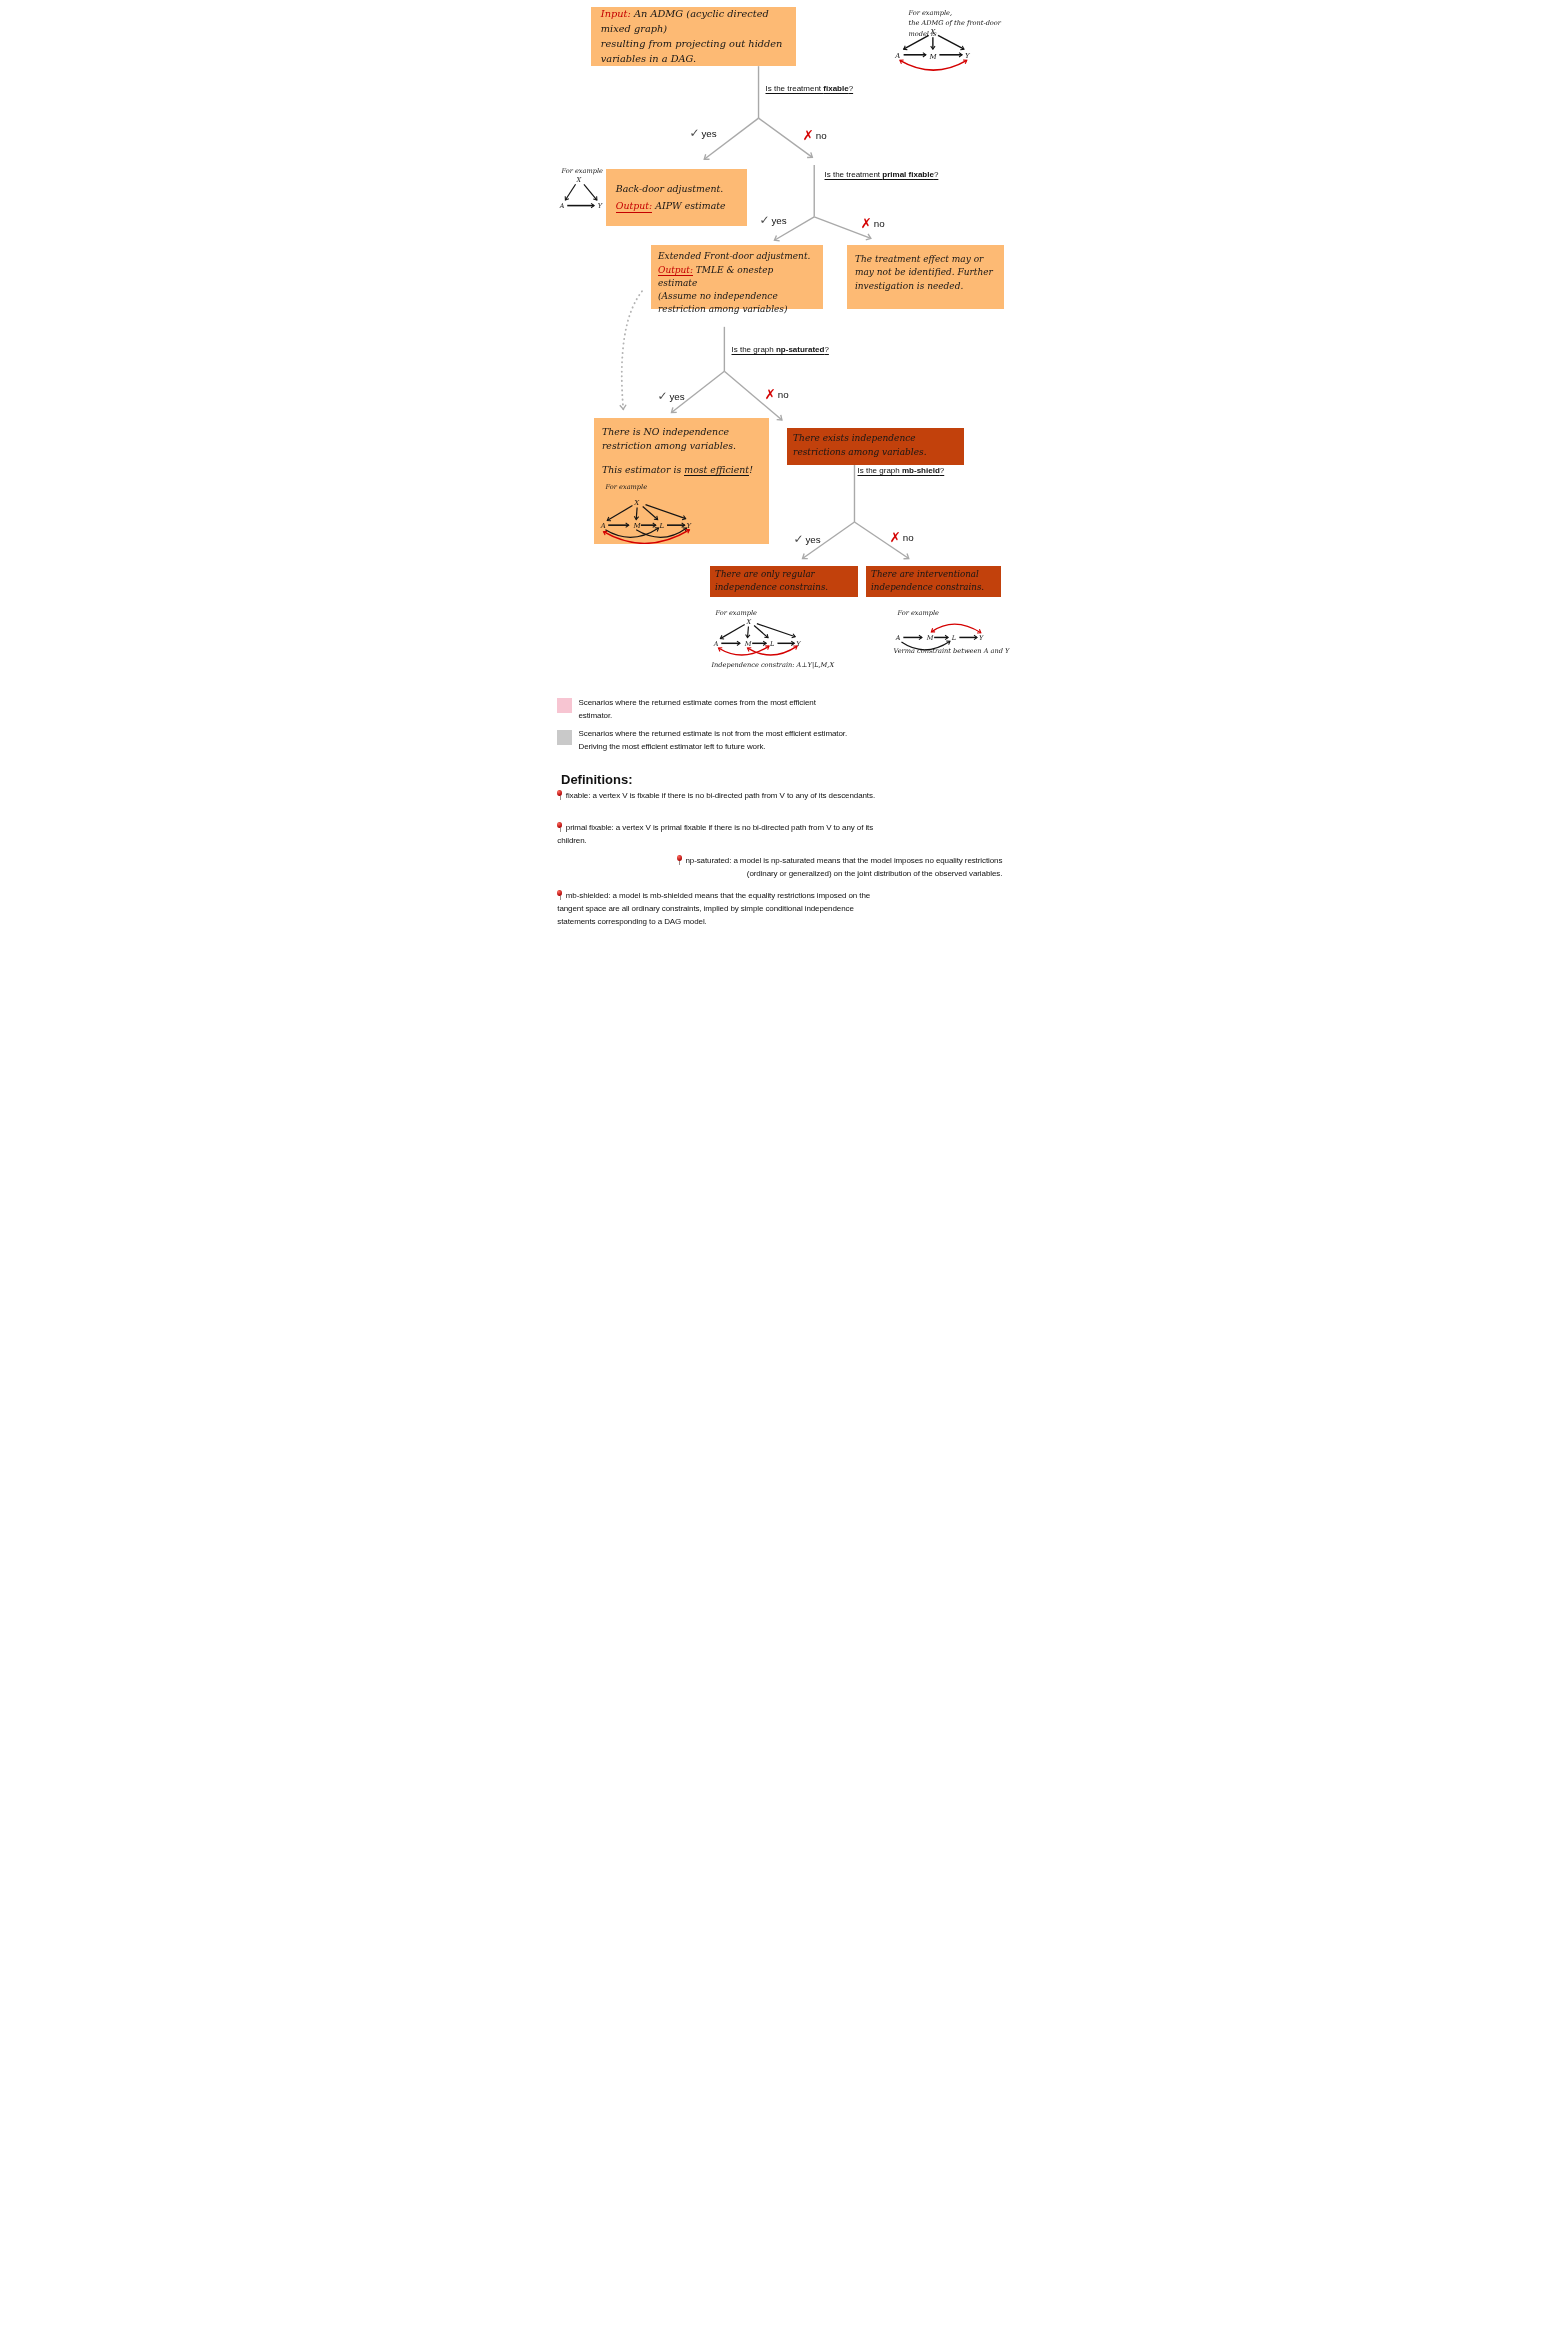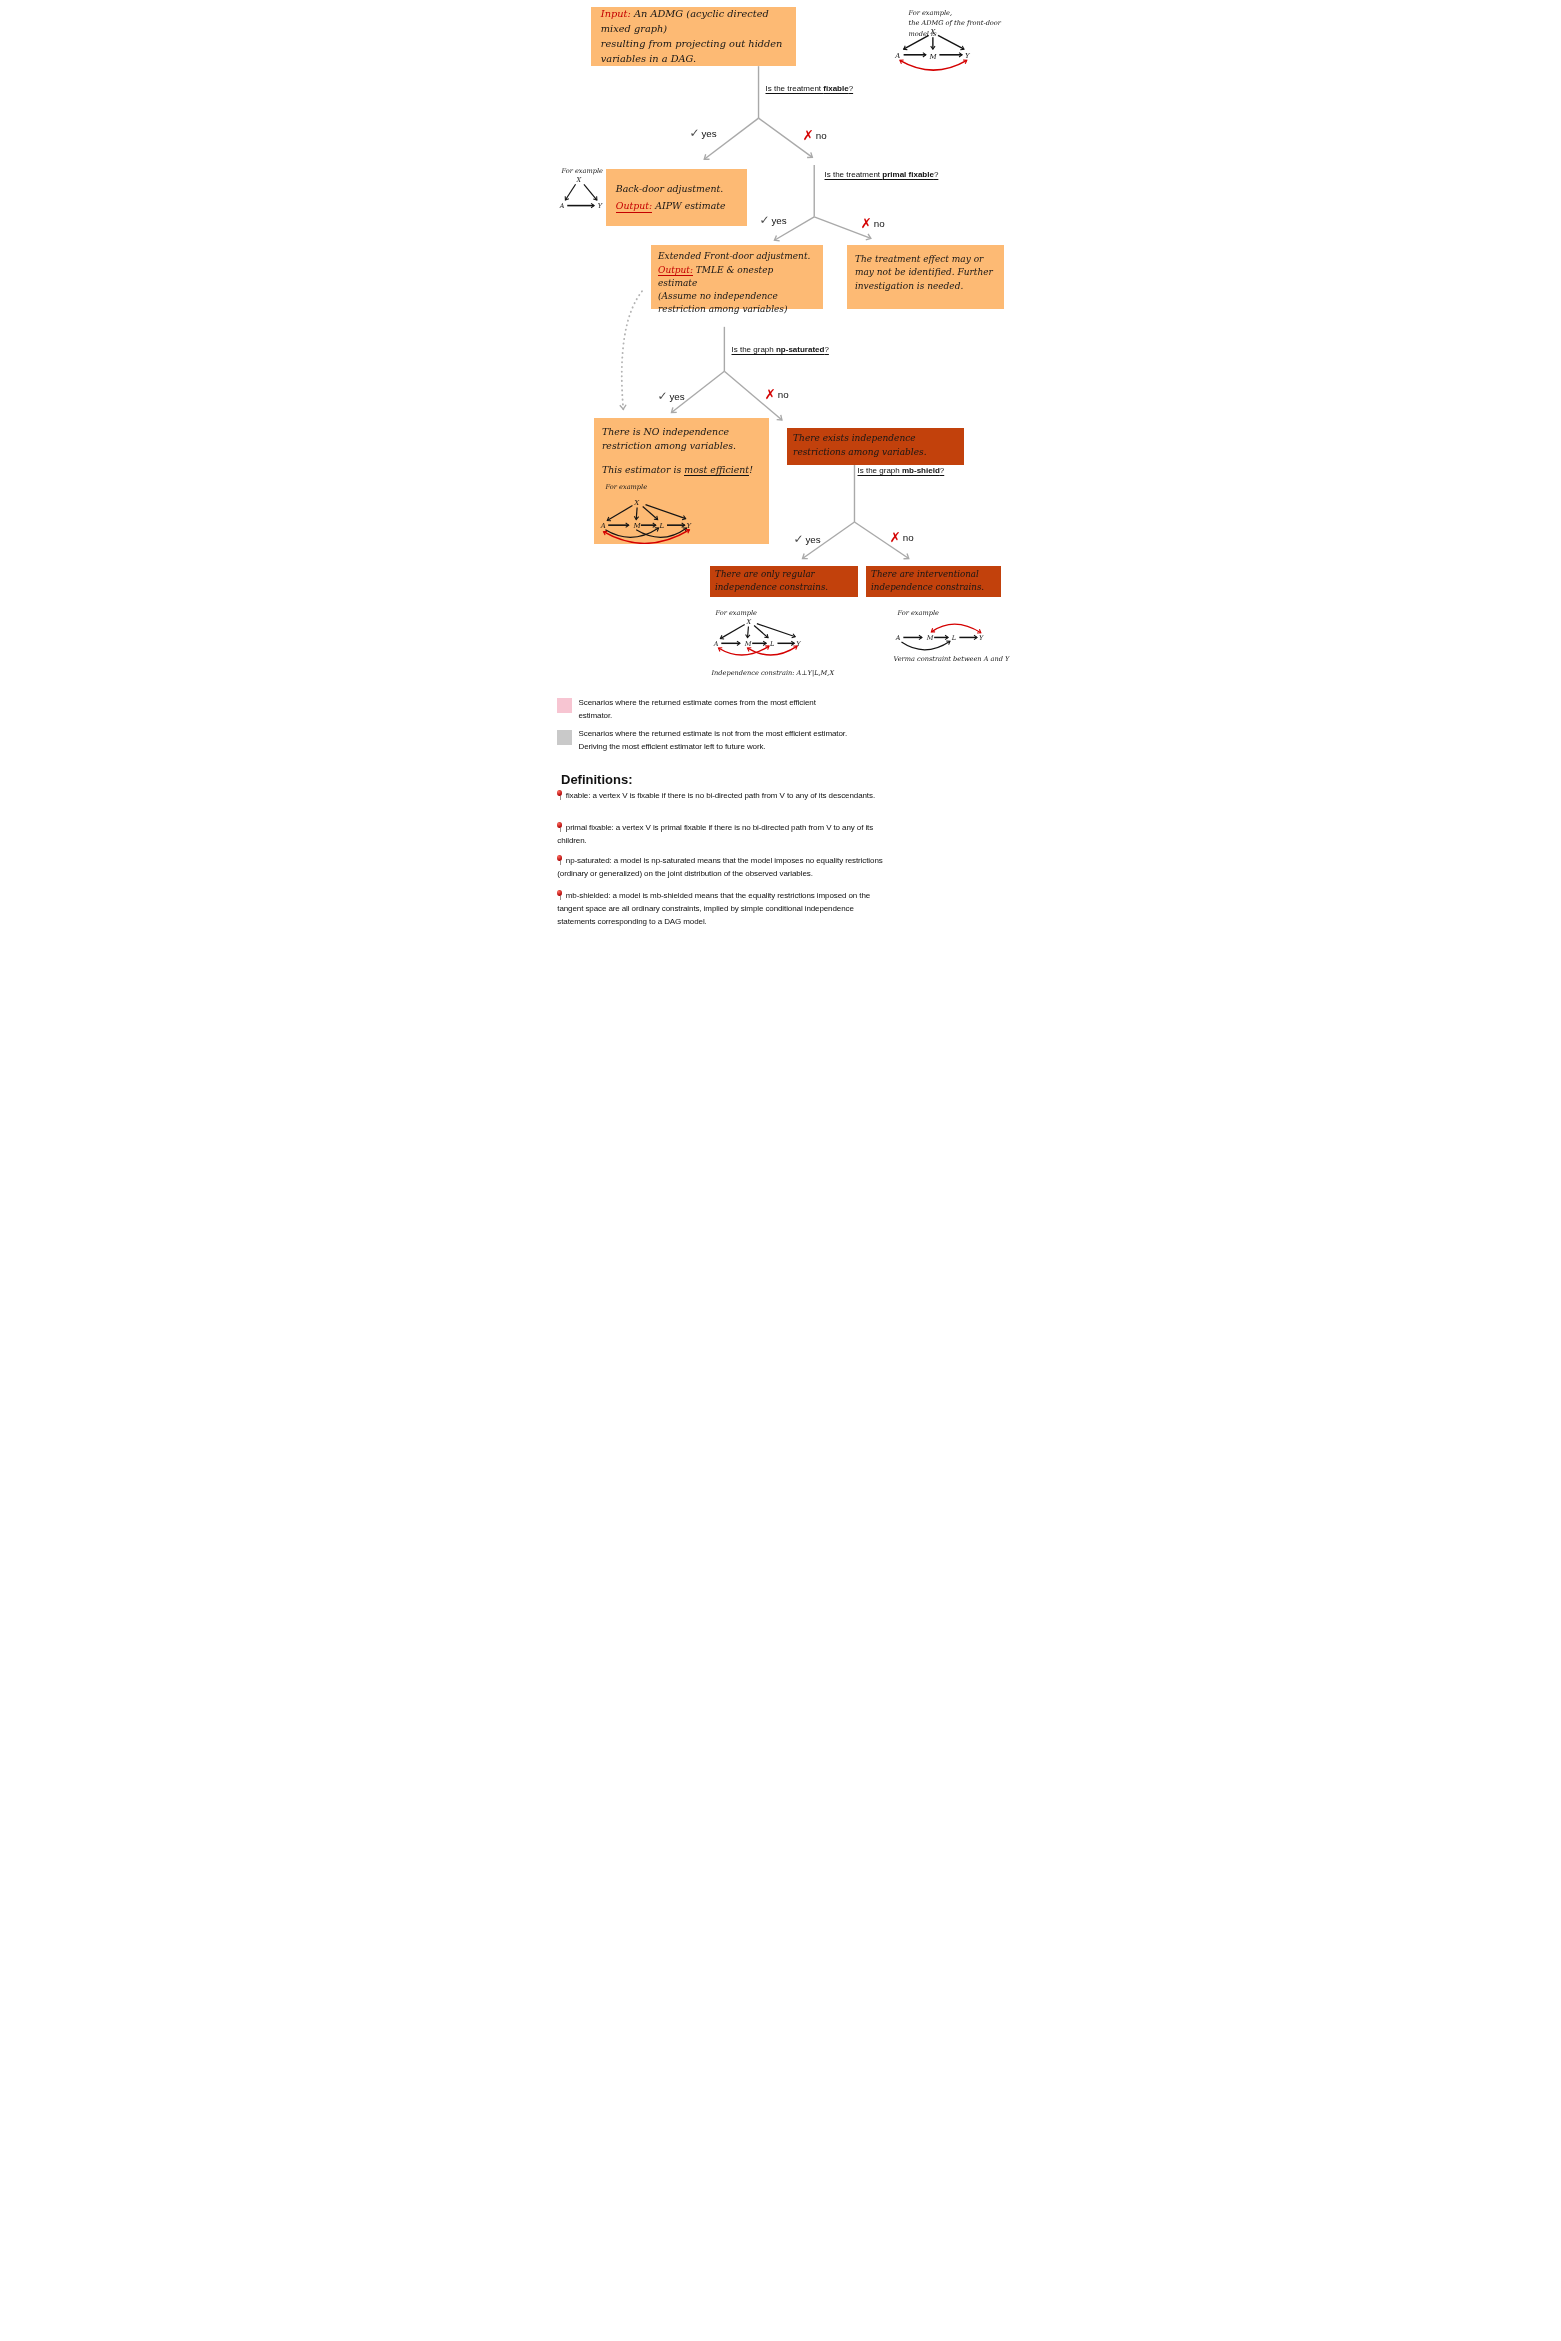--- a/index.html
+++ b/index.html
@@ -12,21 +12,21 @@
   .lines{white-space:pre-line;}
   .q{font-size:8px;color:#111;text-decoration:underline;text-underline-offset:1.9px;white-space:nowrap;}
   .q b{font-weight:bold;}
   .yn{display:flex;align-items:center;gap:1.9px;font-size:9.8px;color:#111;}
   .check{color:#4a4a4a;font-size:12px;font-weight:bold;font-family:"DejaVu Sans",sans-serif;line-height:1;}
   .cross{color:#d40000;font-size:13.6px;font-weight:bold;font-family:"DejaVu Sans",sans-serif;line-height:1;}
   .red{color:#c40000;}
   .redu{color:#c40000;border-bottom:1.4px solid #c40000;padding-bottom:0.5px;}
   .u{border-bottom:1.2px solid #141414;}
   .ex-title{font-size:6.6px;}
-  .caption{font-size:6.6px;margin-top:8px;}
+  .caption{font-size:6.6px;}
   .legend-text{font-size:8px;letter-spacing:-0.1px;line-height:1.6;color:#111;}
   .def{font-size:8px;letter-spacing:-0.1px;line-height:1.65;color:#111;width:445px;}
   .def-head{font-size:13px;font-weight:bold;color:#111;}
   .pin{display:inline-block;width:5.2px;height:10.3px;position:relative;vertical-align:-2.3px;margin-right:3.3px;}
   .pin::before{content:"";position:absolute;top:0;left:0;width:5.2px;height:6px;border-radius:50%;
     background:radial-gradient(circle at 35% 30%,#ff6a5e,#b00505 70%,#7a0202);}
   .pin::after{content:"";position:absolute;top:5.6px;left:2.3px;width:0.9px;height:4.7px;background:#9a8f8a;}
   svg text{font-family:"DejaVu Serif","Liberation Serif",serif;font-style:italic;fill:#111;}
 </style>
 </head>
@@ -248,21 +248,21 @@
 
   <div class="abs def-head" style="left:14.5px;top:772px;">Definitions:</div>
 
   <div class="abs def" style="left:10.8px;top:789px;">
     <span class="pin"></span><span class="lines">fixable: a vertex V is fixable if there is no bi-directed path from V to any of its descendants.</span>
   </div>
   <div class="abs def" style="left:10.8px;top:821px;">
     <span class="pin"></span><span class="lines">primal fixable: a vertex V is primal fixable if there is no bi-directed path from V to any of its
 children.</span>
   </div>
-  <div class="abs def" style="left:10.8px;top:854px;">
+  <div class="abs def" style="left:10.8px;top:854px;text-align:right;">
     <span class="pin"></span><span class="lines">np-saturated: a model is np-saturated means that the model imposes no equality restrictions
 (ordinary or generalized) on the joint distribution of the observed variables.</span>
   </div>
   <div class="abs def" style="left:10.8px;top:889px;">
     <span class="pin"></span><span class="lines">mb-shielded: a model is mb-shielded means that the equality restrictions imposed on the
 tangent space are all ordinary constraints, implied by simple conditional independence
 statements corresponding to a DAG model.</span>
   </div>
 
 </div>

